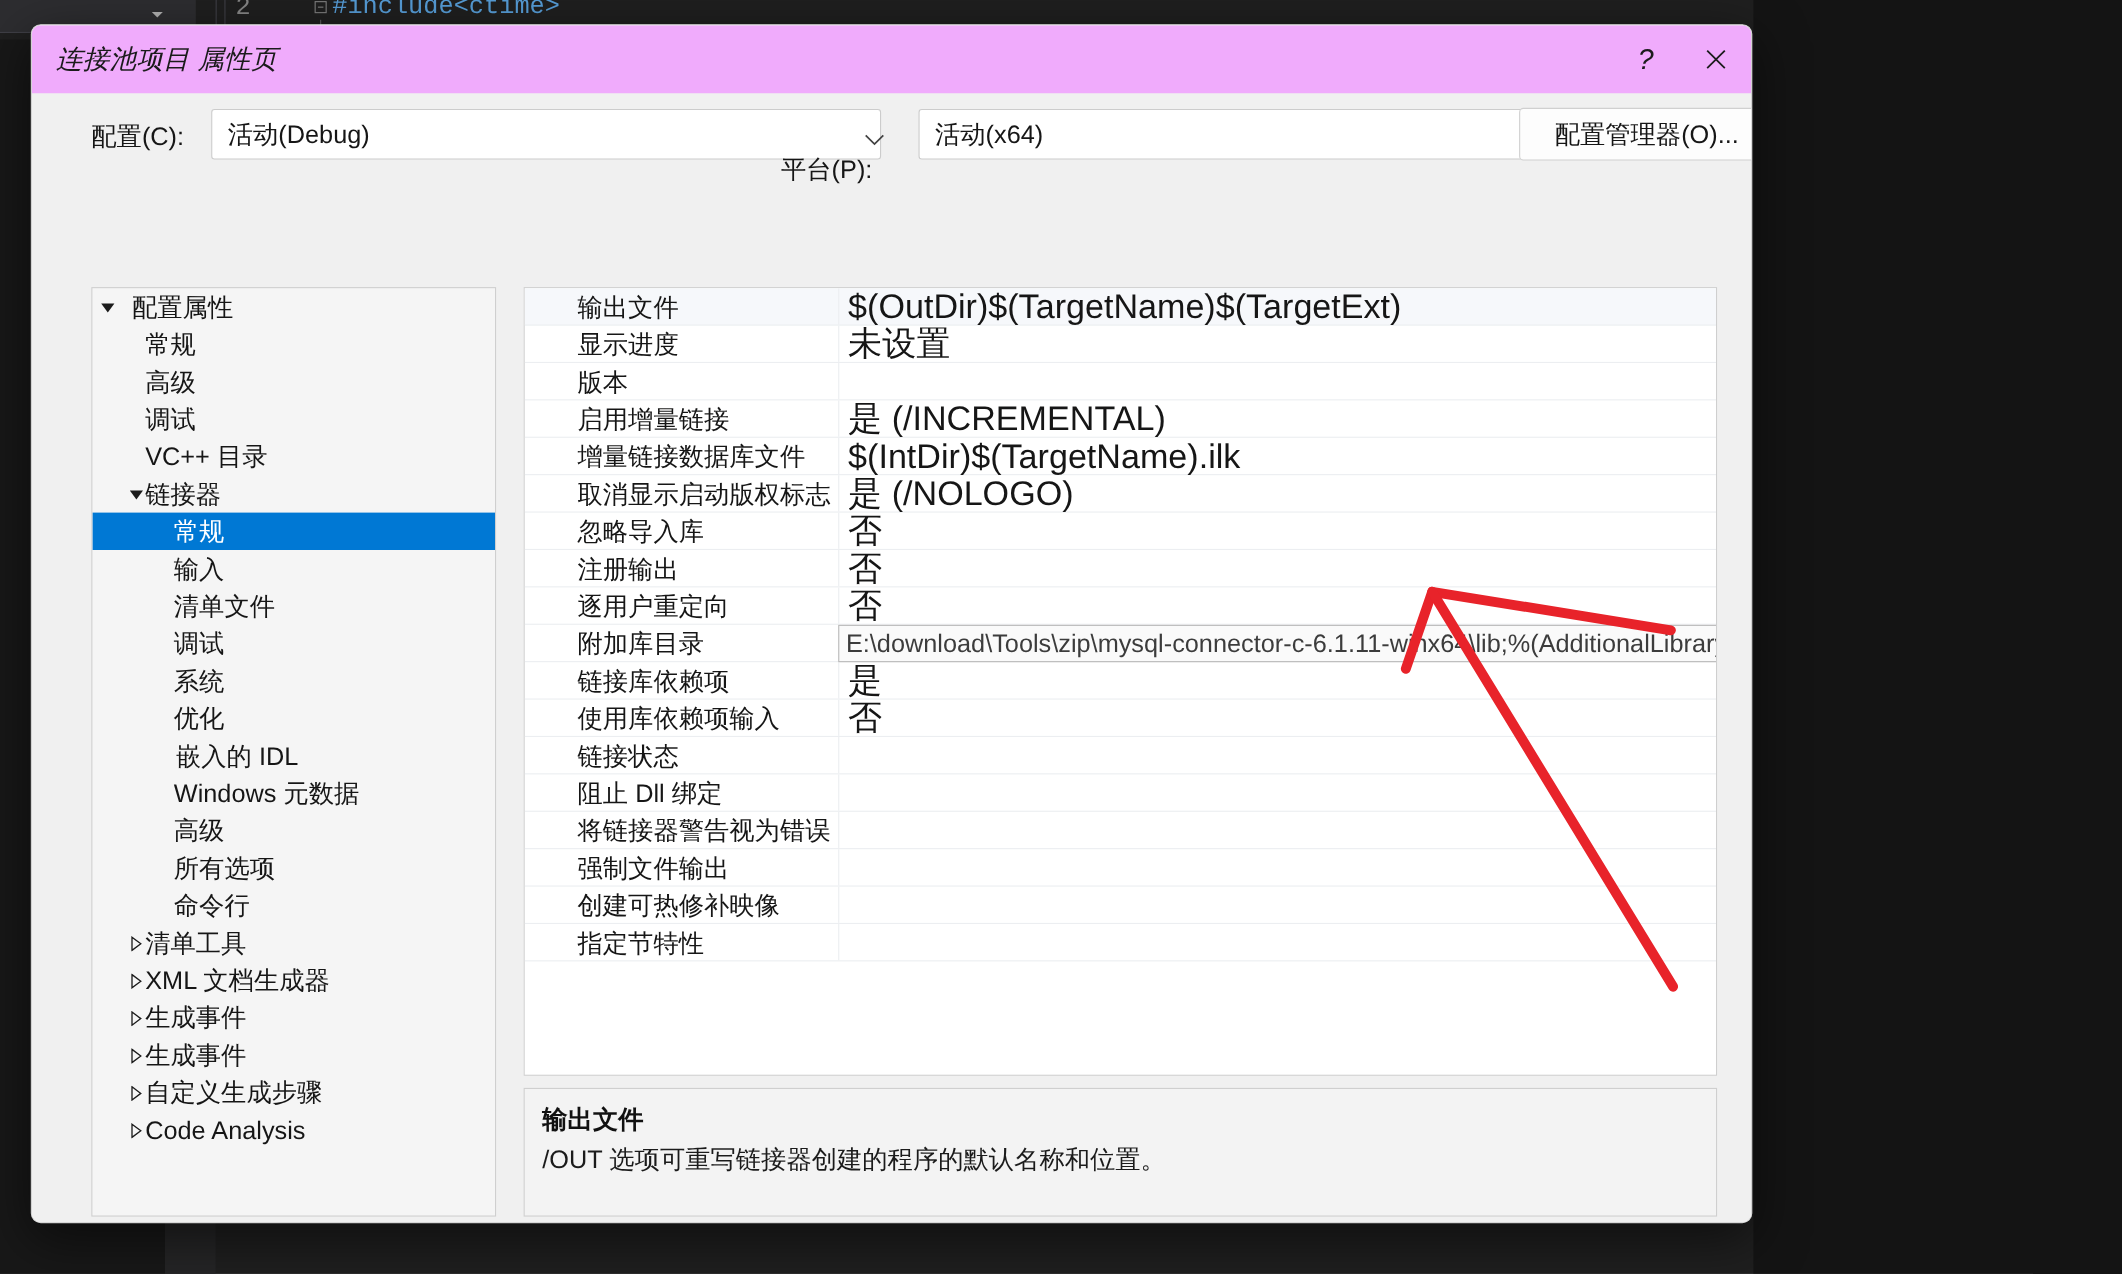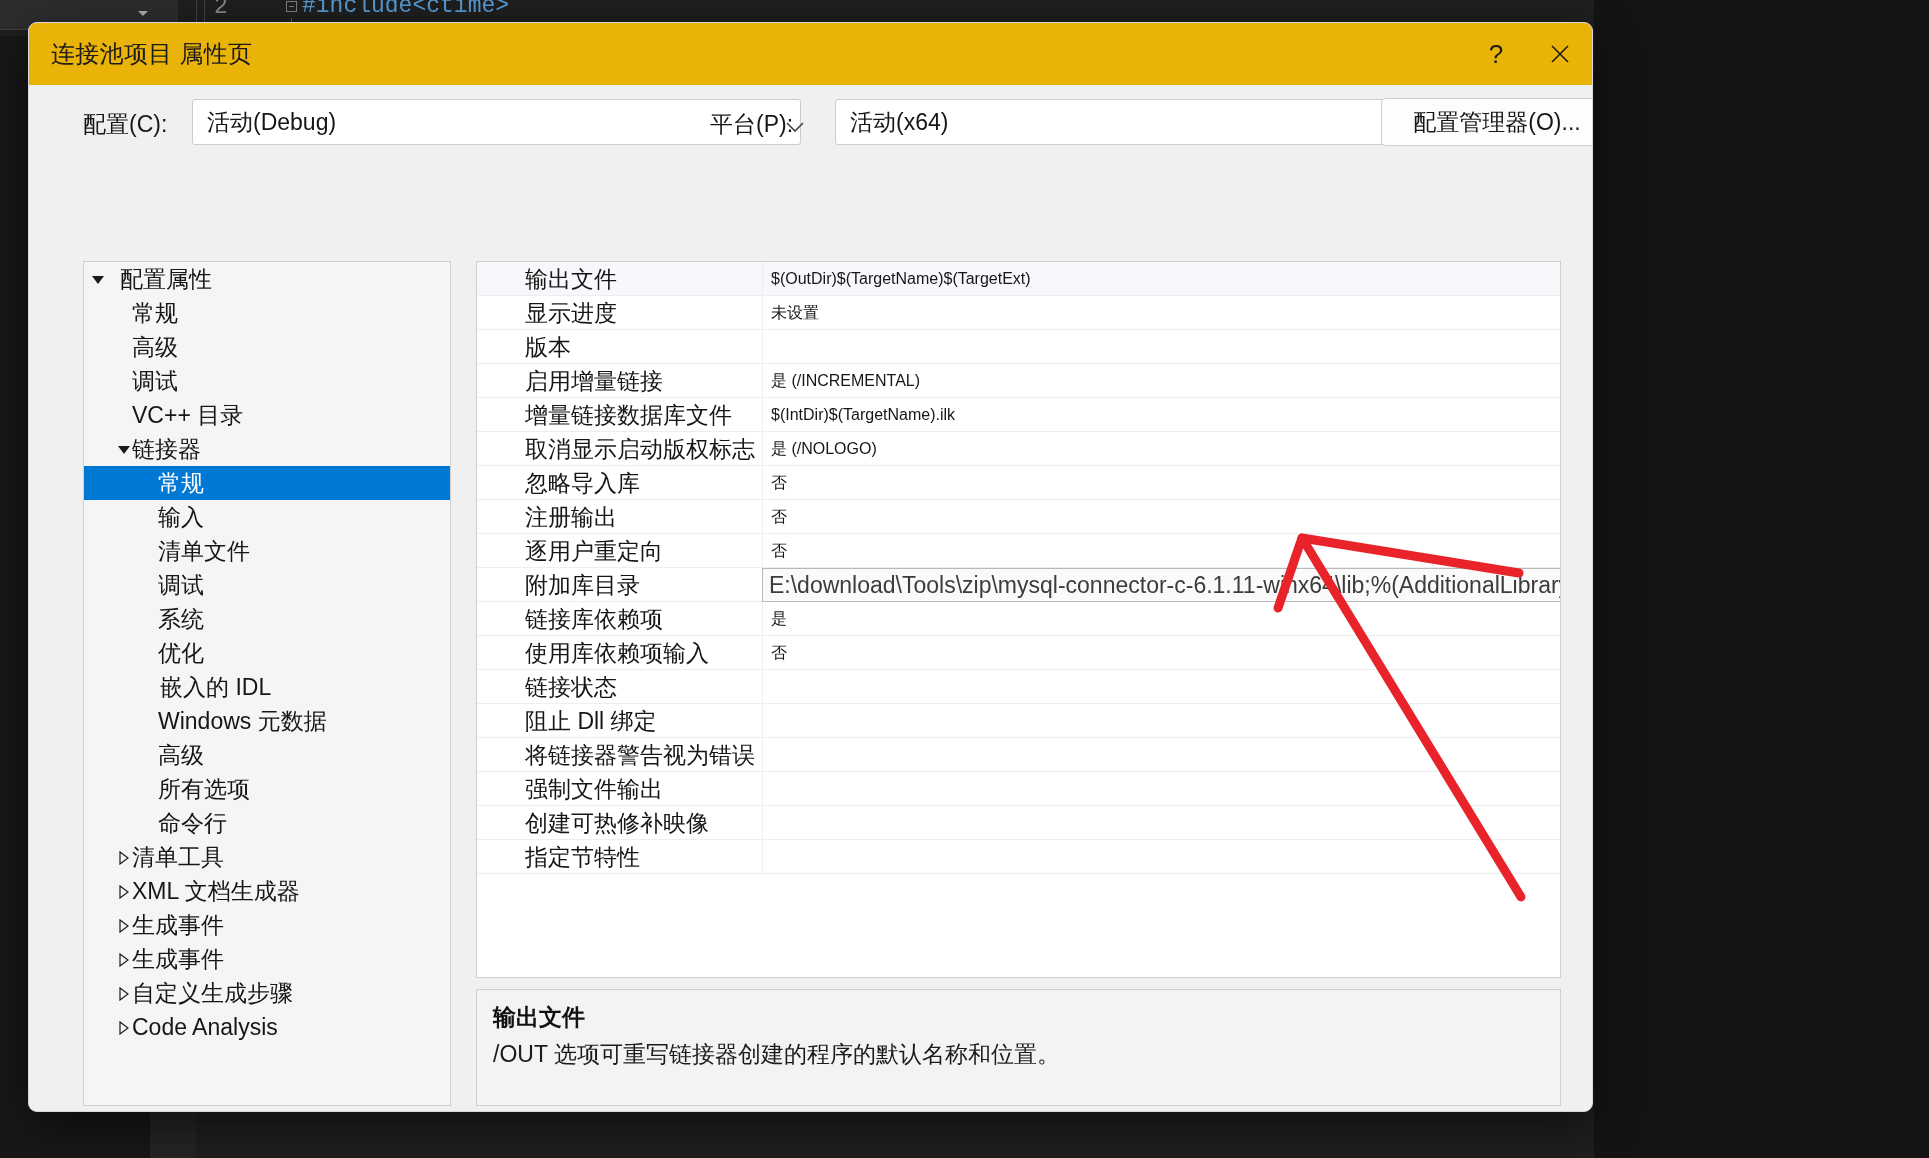--- a/index.html
+++ b/index.html
@@ -55,23 +55,24 @@
   #dialog {
     position: absolute;
     left: 28px; top: 22px; width: 1565px; height: 1090px;
     background: #f0f0f0;
     border-radius: 9px;
     box-shadow: 0 14px 46px rgba(0,0,0,.55);
     overflow: hidden;
     border: 1px solid #d7d7d7;
   }
   .titlebar {
-    height: 62px; background: #eab308;
+    height: 62px; background: #f0abfc;
     display: flex; align-items: center;
     position: relative;
+    font-style: italic;
   }
   .title-text {
     margin-left: 22px; font-size: 24px; color: #1b1b1b; letter-spacing: .3px;
   }
   .title-btns { position: absolute; right: 0; top: 0; height: 62px; display: flex; }
   .tbtn {
     width: 64px; height: 62px; display: flex; align-items: center; justify-content: center;
     font-size: 26px; color: #1b1b1b; cursor: default;
   }
   .tbtn svg { display: block; }
@@ -127,21 +128,21 @@
   }
   .grid-row {
     position: relative; height: 34px; line-height: 34px;
     border-bottom: 1px solid #eceef1;
     display: flex;
   }
   .grid-row .pname {
     width: 285px; padding-left: 48px; font-size: 23px; color: #161616; white-space: nowrap;
   }
   .grid-row .pval {
-    flex: 1; padding-left: 8px; font-size: 16px; color: #161616; white-space: nowrap;
+    flex: 1; padding-left: 8px; font-size: 31px; color: #161616; white-space: nowrap;
     border-left: 1px solid #eceef1;
   }
   .grid-row.first { background: #f6f8fb; }
   .grid-row.editing .pval { border-left: none; }
   .edit-box {
     position: absolute; left: 285px; top: 0; right: -4px; height: 34px;
     background: #fafafa; border: 1px solid #b9b9b9;
     font-size: 23px; color: #3c3c3c; line-height: 32px; padding-left: 6px;
     white-space: nowrap; overflow: visible; z-index: 6;
     width: 1004px;
@@ -200,21 +201,21 @@
     <div class="config-row">
       <div class="lbl" style="left:54px;">配置(C):</div>
       <div class="combo" style="left:163px; width:609px;">
         <span>活动(Debug)</span>
         <span class="caret">
           <svg width="18" height="11" viewBox="0 0 18 11">
               <polyline points="1,1 9,9 17,1" fill="none" stroke="#444" stroke-width="1.6"></polyline>
             </svg>
         </span>
       </div>
-      <div class="lbl" style="left:681px;">平台(P):</div>
+      <div class="lbl" style="left:681px;margin-top:30px;">平台(P):</div>
       <div class="combo" style="left:806px; width:623px;">
         <span>活动(x64)</span>
         <span class="caret">
           <svg width="18" height="11" viewBox="0 0 18 11">
               <polyline points="1,1 9,9 17,1" fill="none" stroke="#444" stroke-width="1.6"></polyline>
             </svg>
         </span>
       </div>
       <button class="btn" id="cfgmgr-btn">配置管理器(O)...</button>
     </div>

